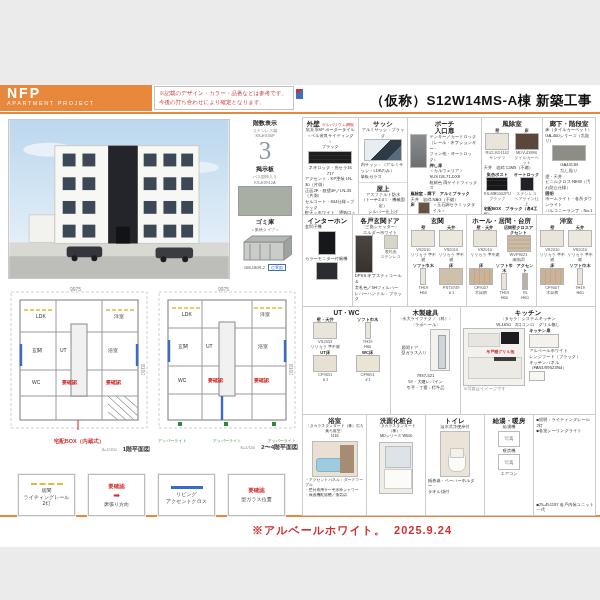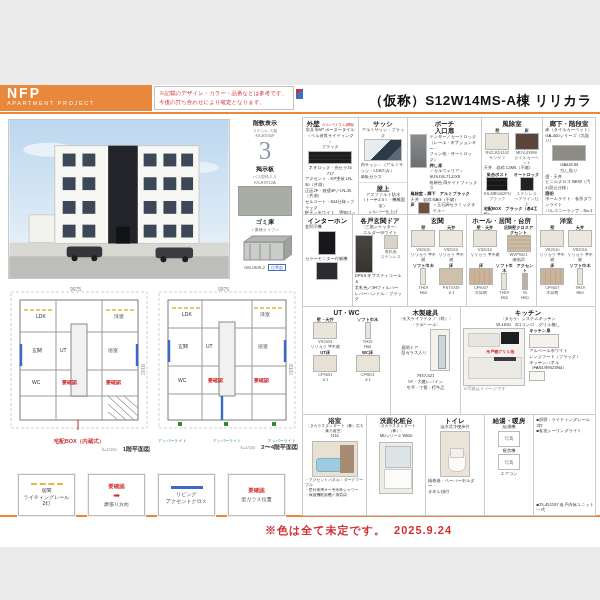--- a/index.html
+++ b/index.html
@@ -90,21 +90,21 @@
   <div class="hdr">
     <div class="logo">
       <div class="logo1">NFP</div>
       <div class="logo2">APARTMENT  PROJECT</div>
     </div>
     <div class="notice">
       <span class="ntx">※記載のデザイン・カラー・品番などは参考です。
 今後の打ち合わせにより確定となります。</span>
     </div>
     <div class="flag"></div>
-    <div class="title">（仮称）S12W14MS-A棟 リリカラ</div>
+    <div class="title">（仮称）S12W14MS-A棟 新築工事</div>
   </div>
   <div class="hr"></div>
 
   <div class="bd">
 
     <div class="left">
 
       <div class="render-row">
         <svg class="render-frame" viewBox="0 0 222 160">
           <defs>
@@ -658,16 +658,16 @@
             <div class="b ml" style="position:absolute;bottom:2px;left:2px;">■25-451197 各戸内装ユニット一式</div>
           </div>
         </div>
 
       </div>
     </div>
   </div>
 
   <div class="hr"></div>
   <div class="foot">
-    <span class="fnote">※色は全て未定です。</span>
+    <span class="fnote">※アルベールホワイト。</span>
     <span class="fnote">2025.9.24</span>
   </div>
 </div>
 
 </body></html>

